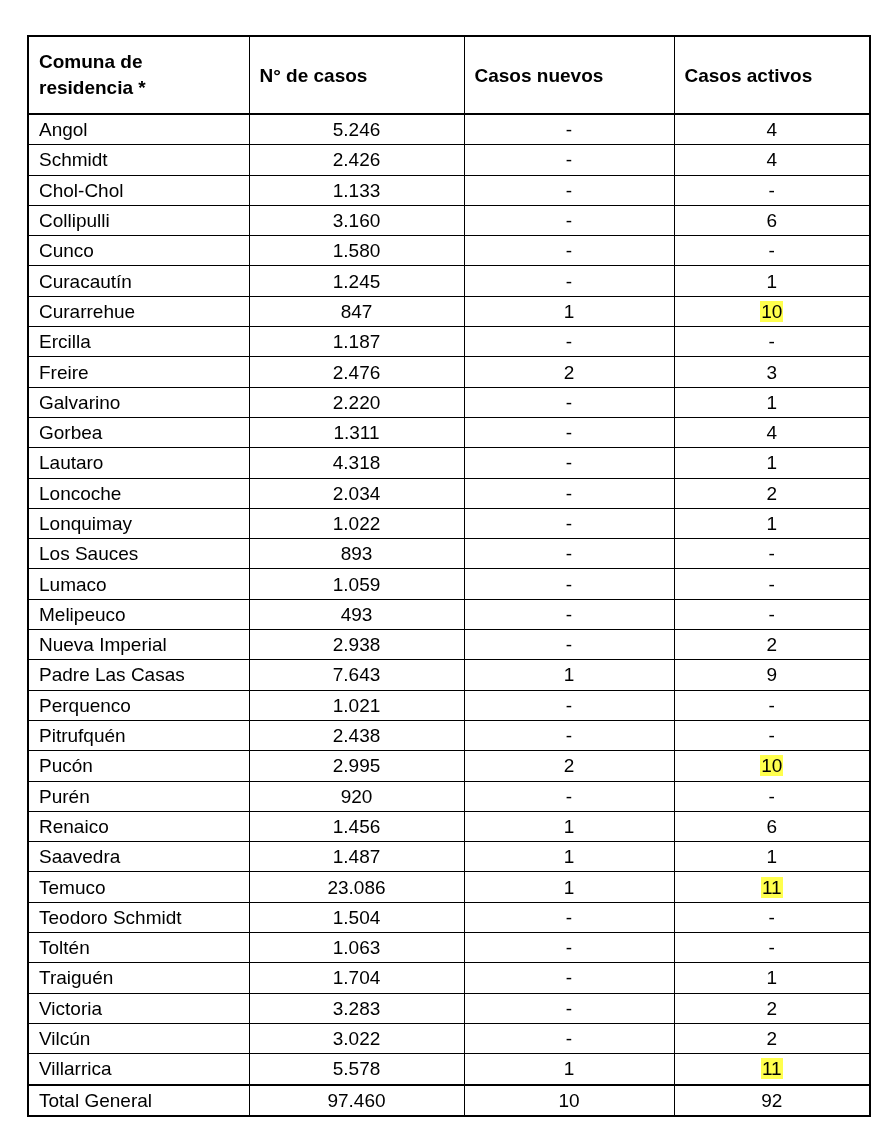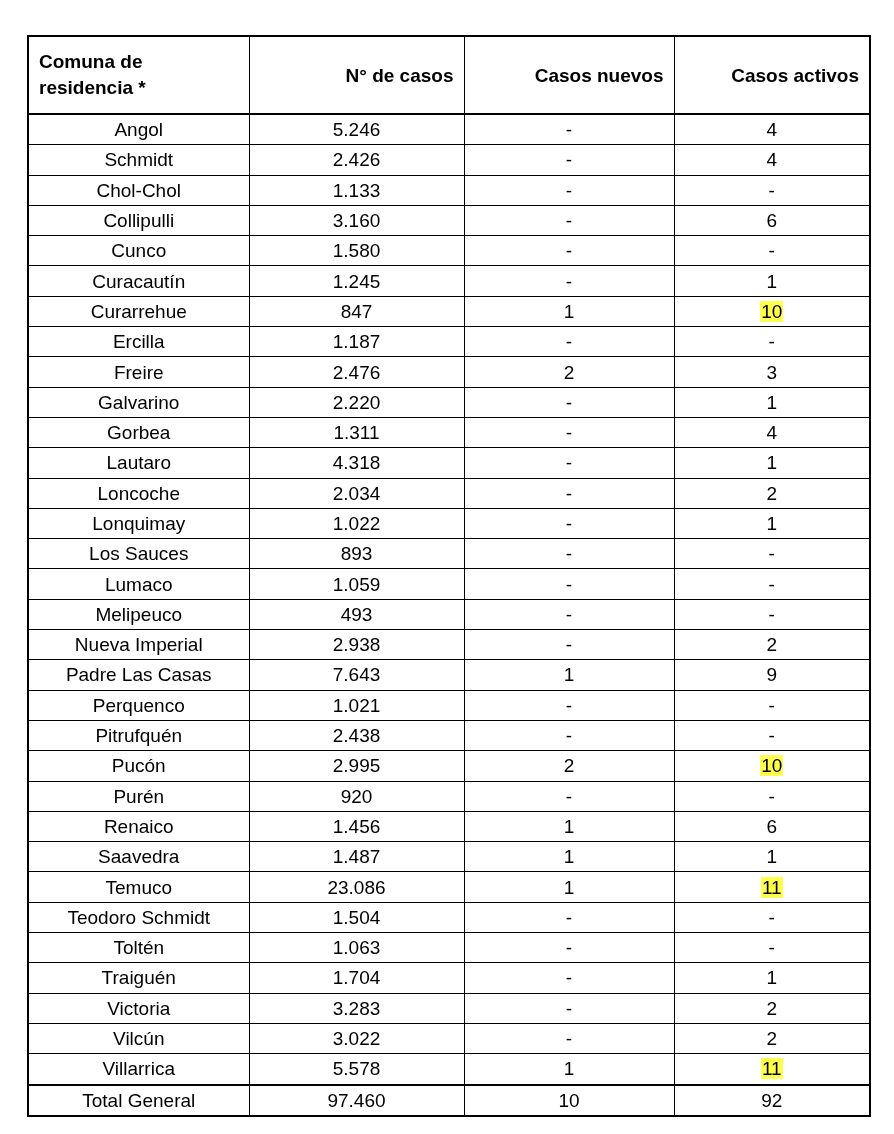--- a/index.html
+++ b/index.html
@@ -5,24 +5,24 @@
   html, body { margin: 0; padding: 0; background: #ffffff; }
   body { width: 894px; height: 1134px; position: relative; overflow: hidden;
          font-family: "Liberation Sans", "DejaVu Sans", sans-serif; color: #000; }
   table.data { position: absolute; left: 27px; top: 35px; width: 842px;
                border-collapse: collapse; table-layout: fixed; font-size: 19px; }
   table.data col.c1 { width: 221px; }
   table.data col.c2 { width: 215px; }
   table.data col.c3 { width: 210px; }
   table.data col.c4 { width: 196px; }
   table.data th, table.data td { border: 1.5px solid #000; padding: 0 10px; line-height: 1; }
-  table.data th { font-weight: bold; font-size: 19px; height: 76px; text-align: right; }
+  table.data th { font-weight: bold; font-size: 19px; height: 76px; text-align: left; }
   table.data th.first { text-align: left; line-height: 1.35; }
   table.data td { height: 29.3px; text-align: center; }
-  table.data td.name { text-align: center; }
+  table.data td.name { text-align: left; }
   table.data thead tr { border-bottom: 2.5px solid #000; }
   table.data tr.total td { font-weight: normal; border-top: 2.5px solid #000; border-bottom: 2.5px solid #000; }
   table.data { border: 2.5px solid #000; }
   .hl { background: #ffff4d; padding: 0 1px; }
 </style>
 </head>
 <body>
 
 <table class="data">
   <colgroup>

